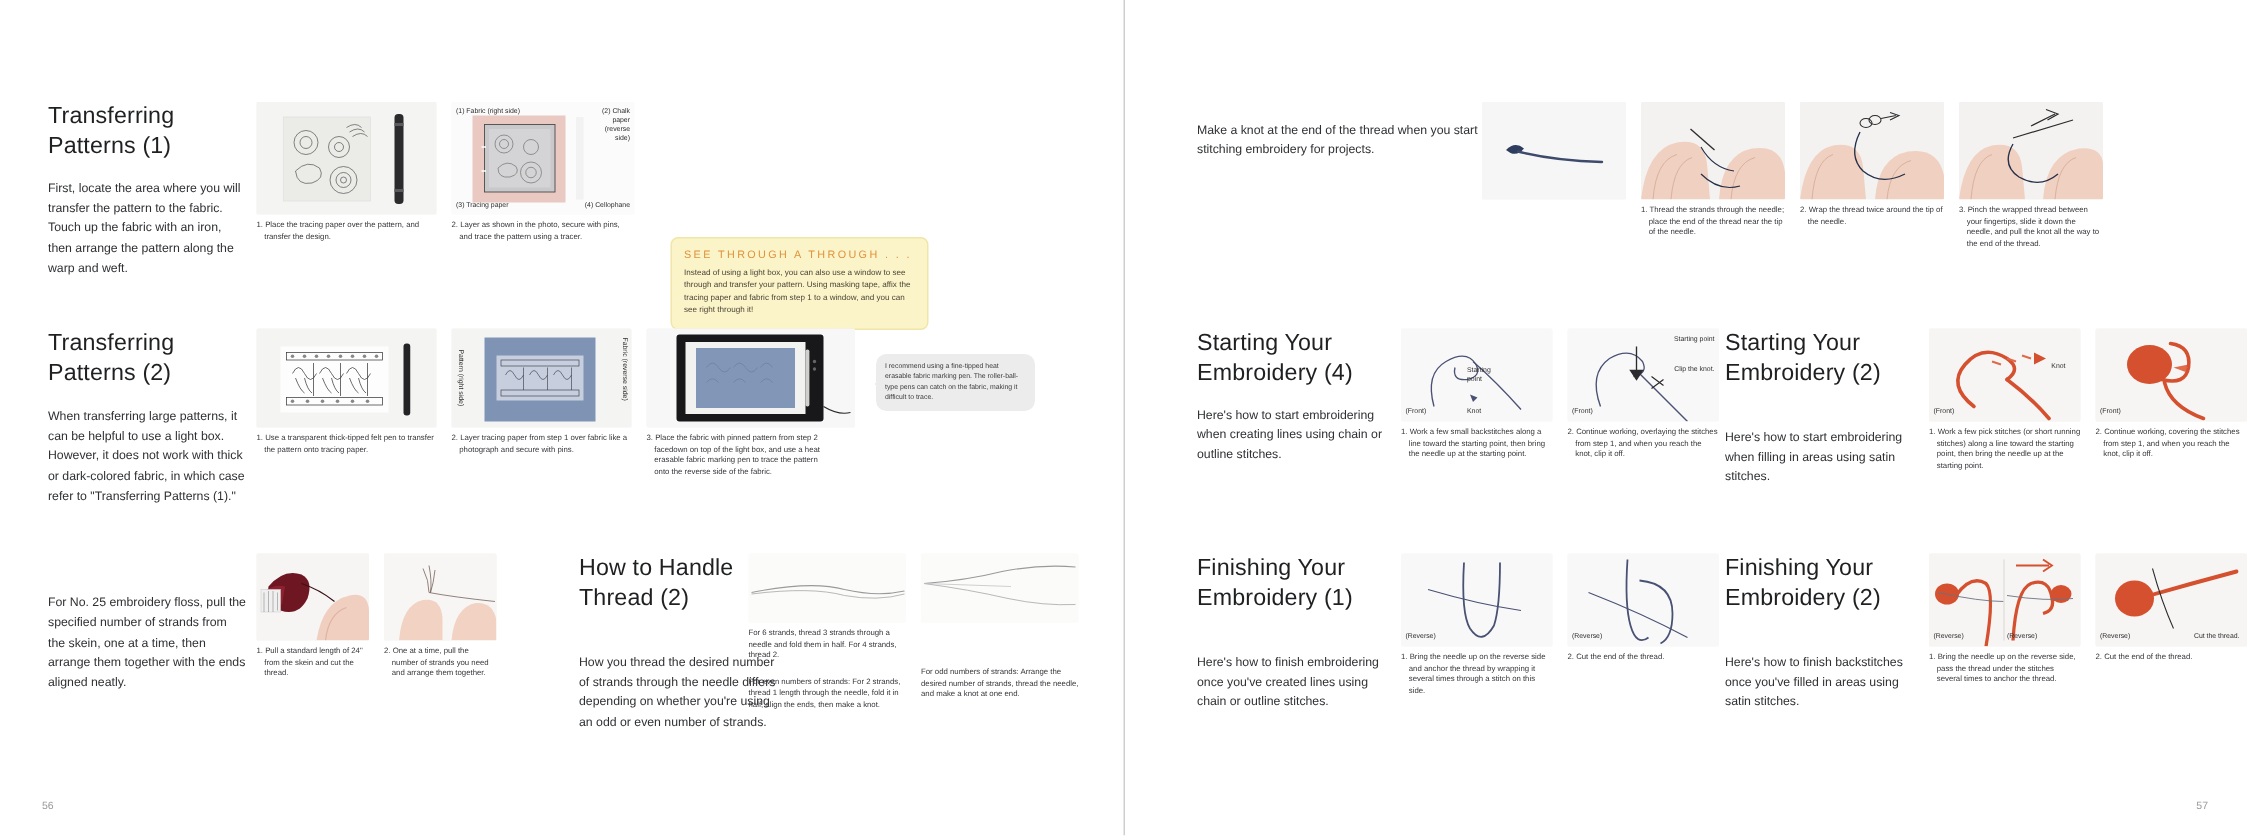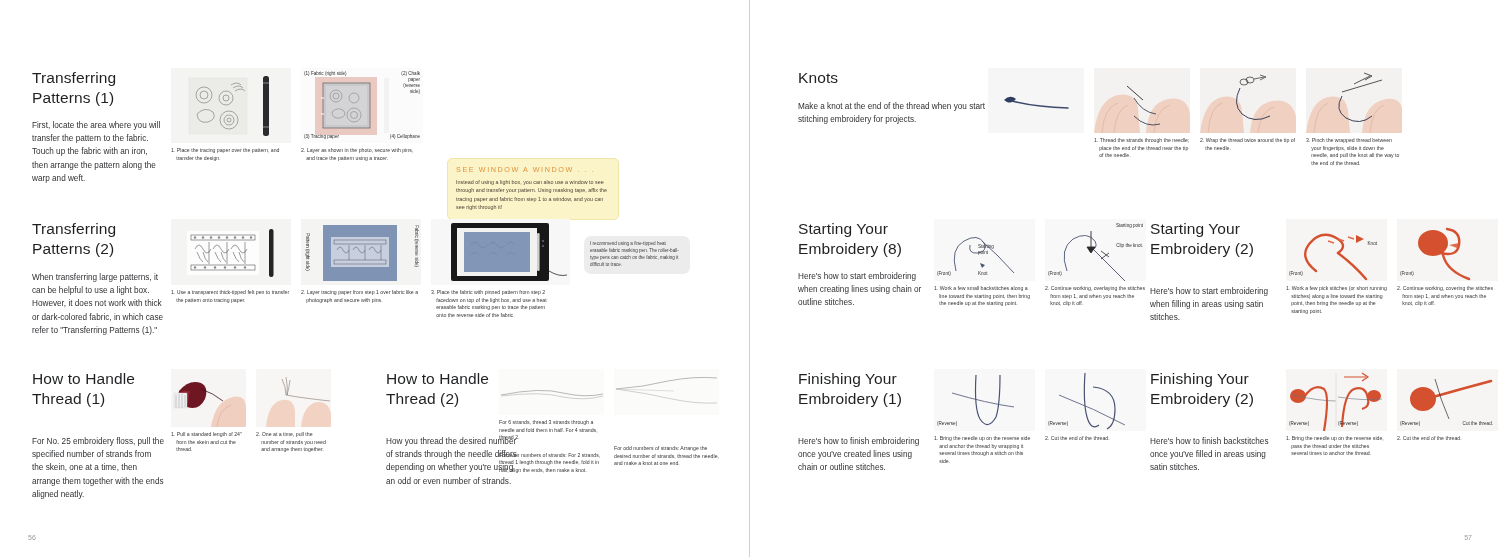--- a/index.html
+++ b/index.html
@@ -123,21 +123,21 @@
           </svg>
           <span class="lbl" style="left:3px; top:3px; width:56px;">(1) Fabric (right side)</span>
           <span class="lbl" style="right:3px; top:3px; width:28px; text-align:right;">(2) Chalk paper (reverse side)</span>
           <span class="lbl" style="left:3px; bottom:3px;">(3) Tracing paper</span>
           <span class="lbl" style="right:3px; bottom:3px;">(4) Cellophane</span>
         </div>
         <div class="cap cap-ind" style="margin-top:4px;">2. Layer as shown in the photo, secure with pins, and trace the pattern using a tracer.</div>
       </div>
 
       <div class="callout" style="left:415px; top:90px; width:172px;">
-        <h4>SEE WINDOW A WINDOW . . .</h4>
+        <h4>SEE THROUGH A THROUGH . . .</h4>
         <p>Instead of using a light box, you can also use a window to see through and transfer your pattern. Using masking tape, affix the tracing paper and fabric from step 1 to a window, and you can see right through it!</p>
       </div>
     </div>
 
     <div class="sec" style="left:32px; top:219px; width:700px;">
       <div class="txtcol" style="position:absolute; left:0; top:0;">
         <div class="sec-title">Transferring Patterns (2)</div>
         <div class="sec-body" style="margin-top:12px;">When transferring large patterns, it can be helpful to use a light box. However, it does not work with thick or dark-colored fabric, in which case refer to "Transferring Patterns (1)."</div>
       </div>
 
@@ -212,21 +212,20 @@
           </svg>
         </div>
         <div class="cap cap-ind" style="margin-top:4px; width:124px;">3. Place the fabric with pinned pattern from step 2 facedown on top of the light box, and use a heat erasable fabric marking pen to trace the pattern onto the reverse side of the fabric.</div>
       </div>
 
       <div class="bubble" style="left:552px; top:17px; width:106px;">I recommend using a fine-tipped heat erasable fabric marking pen. The roller-ball-type pens can catch on the fabric, making it difficult to trace.</div>
     </div>
 
     <div class="sec" style="left:32px; top:369px; width:340px;">
       <div class="txtcol" style="position:absolute; left:0; top:0;">
-        <div class="sec-title">How to Handle Thread (1)</div>
         <div class="sec-body" style="margin-top:26px;">For No. 25 embroidery floss, pull the specified number of strands from the skein, one at a time, then arrange them together with the ends aligned neatly.</div>
       </div>
 
       <div style="position:absolute; left:139px; top:0; width:75px;">
         <div class="photo" style="height:58px;">
           <svg class="ph-inner" viewBox="0 0 75 58" preserveAspectRatio="none">
             <rect width="75" height="58" fill="#f6f5f3"></rect>
             <path d="M8,22 q10,-12 22,-8 q8,4 4,16 q-6,12 -18,8 q-10,-4 -8,-16z" fill="#6e1622"></path>
             <path d="M5,26 q6,-6 14,-4 l-2,12 q-10,1 -12,-8z" fill="#8e2030"></path>
             <rect x="3" y="24" width="13" height="15" fill="#efefef" stroke="#cfcfcf" stroke-width="0.4"></rect>
@@ -290,21 +289,20 @@
 
     <div class="pagenum" style="left:28px;">56</div>
   </div>
 
   <div class="gutter"></div>
 
   <div class="page">
 
     <div class="sec" style="left:40px; top:68px; width:690px;">
       <div class="txtcol" style="position:absolute; left:0; top:0; width:190px;">
-        <div class="sec-title">Knots</div>
         <div class="sec-body" style="margin-top:12px;">Make a knot at the end of the thread when you start stitching embroidery for projects.</div>
       </div>
 
       <div style="position:absolute; left:190px; top:0; width:96px;">
         <div class="photo" style="height:65px; background:#f5f5f6;">
           <svg class="ph-inner" viewBox="0 0 96 65" preserveAspectRatio="none">
             <rect width="96" height="65" fill="#f6f6f7"></rect>
             <path d="M16,32 q6,-6 12,-1 q-4,5 -9,3" fill="#2e3c5e"></path>
             <path d="M24,33 q24,6 56,7" stroke="#3d4a6b" stroke-width="1.6" fill="none" stroke-linecap="round"></path>
           </svg>
@@ -362,21 +360,21 @@
             <path d="M48,16 l16,-8 M58,5 l8,3 l-7,4" stroke="#2b2b2d" stroke-width="0.8" fill="none"></path>
             <path d="M36,28 q-8,14 4,22 q14,8 26,-2" stroke="#26304a" stroke-width="0.9" fill="none"></path>
           </svg>
         </div>
         <div class="cap cap-ind" style="margin-top:4px;">3. Pinch the wrapped thread between your fingertips, slide it down the needle, and pull the knot all the way to the end of the thread.</div>
       </div>
     </div>
 
     <div class="sec" style="left:40px; top:219px; width:350px;">
       <div class="txtcol" style="position:absolute; left:0; top:0; width:126px;">
-        <div class="sec-title">Starting Your Embroidery (8)</div>
+        <div class="sec-title">Starting Your Embroidery (4)</div>
         <div class="sec-body" style="">Here's how to start embroidering when creating lines using chain or outline stitches.</div>
       </div>
 
       <div style="position:absolute; left:136px; top:0; width:101px;">
         <div class="photo" style="height:62px; background:#f7f7f8;">
           <svg class="ph-inner" viewBox="0 0 101 62" preserveAspectRatio="none">
             <rect width="101" height="62" fill="#f8f8f9"></rect>
             <path d="M22,52 q-6,-22 8,-30 q14,-8 20,2 q4,8 -6,10 q-10,1 -8,-8" stroke="#4a5273" stroke-width="0.9" fill="none"></path>
             <path d="M48,22 q16,14 32,32" stroke="#4a5273" stroke-width="0.9" fill="none"></path>
             <path d="M46,44 l2,5 l3,-3z" fill="#4a5273"></path>

